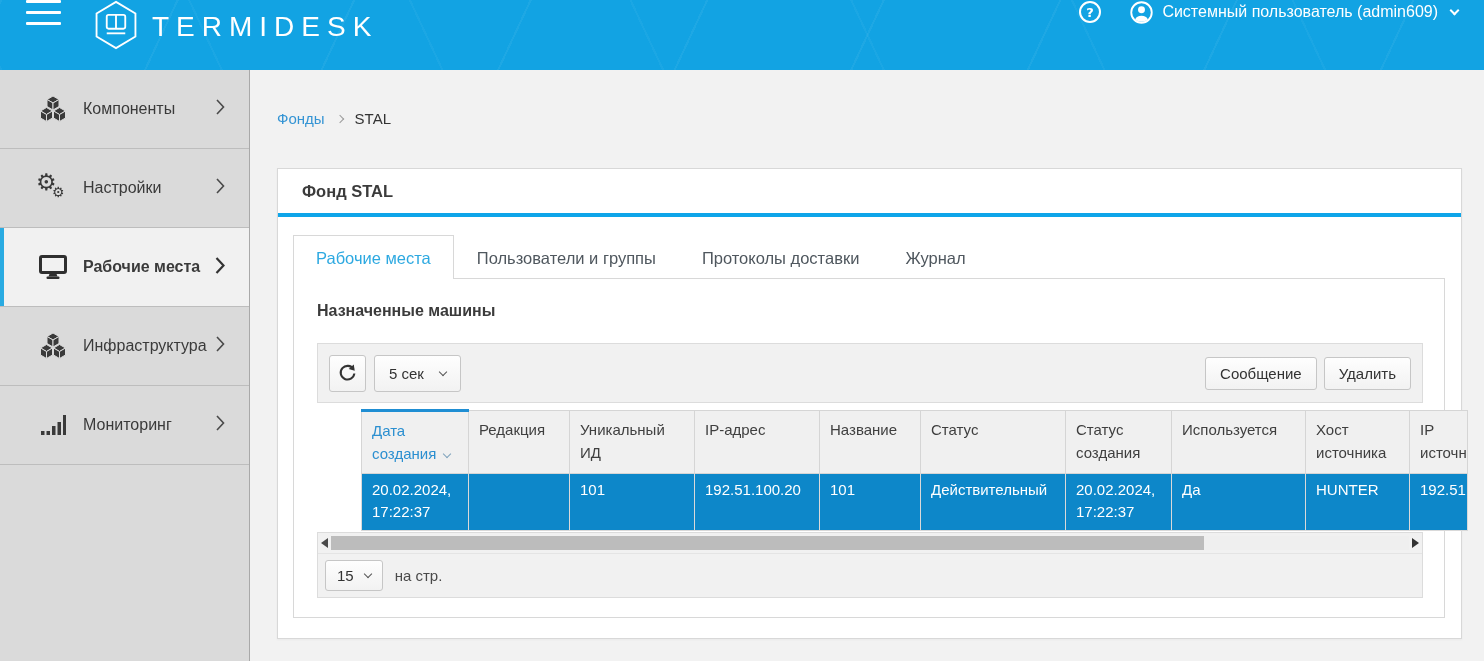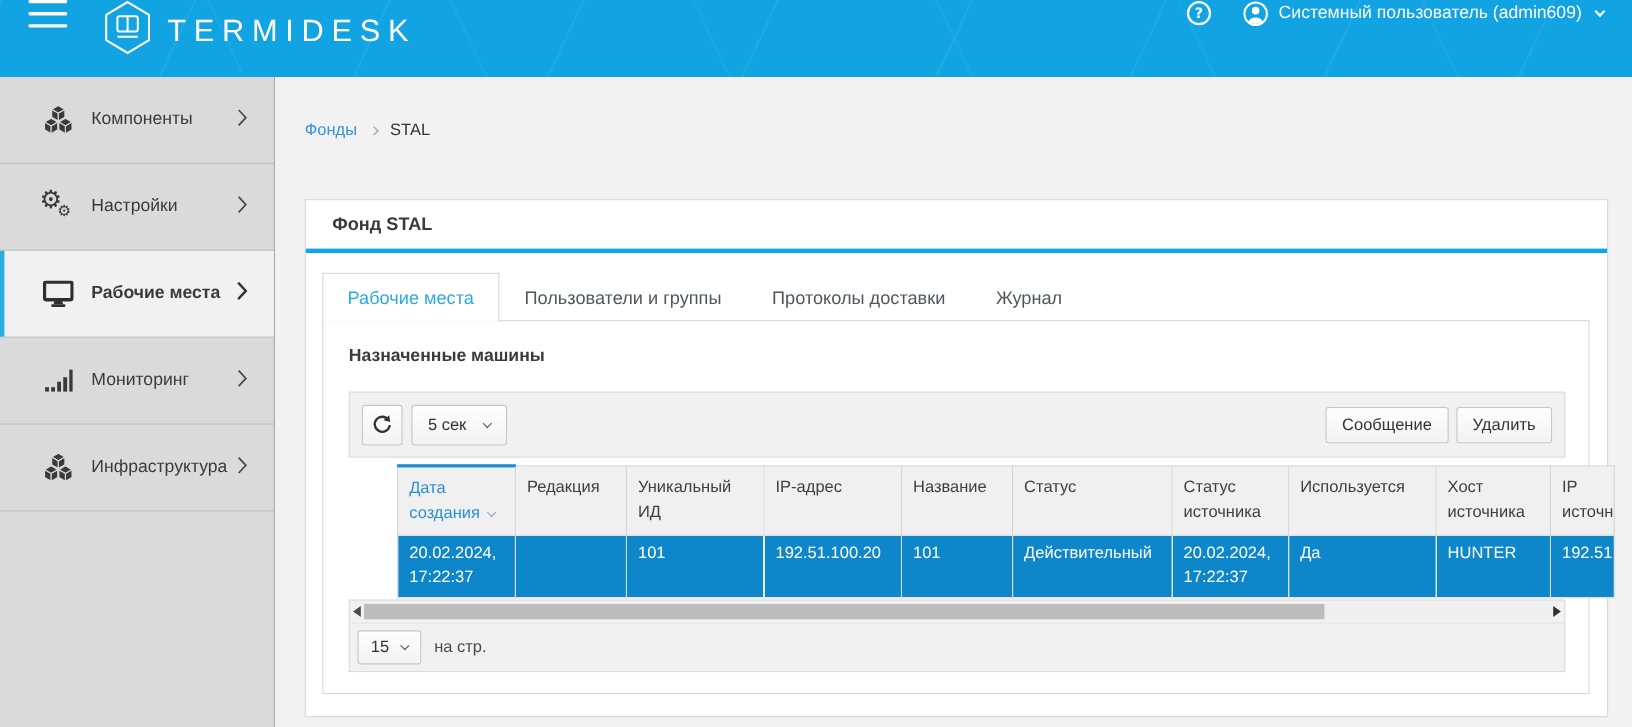--- a/index.html
+++ b/index.html
@@ -26,21 +26,21 @@
   .side-item { height:79px; display:flex; align-items:center; padding:0 24px 0 36px; border-bottom:1px solid #bdbdbd; font-size:16px; color:#3a3a3a; cursor:pointer; position:relative; }
   .side-item .icn { width:34px; display:flex; justify-content:center; align-items:center; margin-right:13px; flex:none; }
   .side-item .lbl { flex:1; }
   .side-item.active { background:#f1f1f1; font-weight:bold; }
   .side-item.active::before { content:""; position:absolute; left:0; top:0; bottom:0; width:4px; background:#2aabe2; }
   .gear-glyph { font-family:"DejaVu Sans", sans-serif; color:#3a3a3a; line-height:1; }
 
   .main { flex:1; padding:38px 22px 0 27px; background:#f2f2f2; overflow:hidden; }
 
   
-  .breadcrumb { display:flex; align-items:center; gap:12px; font-size:15px; height:20px; margin-bottom:53px; }
+  .breadcrumb { display:flex; align-items:center; gap:12px; font-size:15px; height:20px; margin-bottom:40px; }
   .breadcrumb .link { color:#3494d4; cursor:pointer; }
   .crumb-sep { width:6px; height:6px; border-right:1.5px solid #9b9b9b; border-bottom:1.5px solid #9b9b9b; transform:rotate(-45deg); margin-top:1px; }
   .breadcrumb .cur { color:#333; }
 
   
   .card { background:#fff; border:1px solid #d8d8d8; box-shadow:0 1px 2px rgba(0,0,0,.04); }
   .card-header { padding:13px 24px 12px; font-size:16.5px; font-weight:bold; color:#3b3b3b; border-bottom:4px solid #0ea5e9; }
   .card-body { padding:18px 16px 20px 15px; }
 
   
@@ -179,55 +179,55 @@
       <span class="lbl">Рабочие места</span>
       <span>
         <svg width="10" height="17" viewBox="0 0 10 17">
             <polyline points="1.5,1 8.5,8.5 1.5,16" fill="none" stroke="#333" stroke-width="2.2"></polyline>
           </svg>
       </span>
     </div>
 
     <div class="side-item">
       <span class="icn">
-        <svg width="27" height="24" viewBox="0 0 27 24">
-          <g fill="#3a3a3a">
-            <rect x="1" y="18" width="3.5" height="4"></rect>
-            <rect x="6.5" y="18" width="3.5" height="4"></rect>
-            <rect x="12" y="13" width="3.5" height="9"></rect>
-            <rect x="17.5" y="9" width="3.5" height="13"></rect>
-            <rect x="23" y="2" width="3" height="20"></rect>
-          </g>
-        </svg>
-      </span>
-      <span class="lbl">Мониторинг</span>
-      <span>
-        <svg width="9" height="16" viewBox="0 0 9 16">
-            <polyline points="1,1 7.5,8 1,15" fill="none" stroke="#4a4a4a" stroke-width="1.6"></polyline>
-          </svg>
-      </span>
-    </div>
-
-    <div class="side-item">
-      <span class="icn">
         <svg width="30" height="28" viewBox="0 0 30 28">
           <g fill="#3a3a3a" stroke="#dadada" stroke-width="1">
             <polygon points="15,1 21,4.5 15,8 9,4.5"></polygon>
             <polygon points="9,4.5 15,8 15,15 9,11.5"></polygon>
             <polygon points="21,4.5 15,8 15,15 21,11.5"></polygon>
             <polygon points="8.5,12.5 14.5,16 8.5,19.5 2.5,16"></polygon>
             <polygon points="2.5,16 8.5,19.5 8.5,26.5 2.5,23"></polygon>
             <polygon points="14.5,16 8.5,19.5 8.5,26.5 14.5,23"></polygon>
             <polygon points="21.5,12.5 27.5,16 21.5,19.5 15.5,16"></polygon>
             <polygon points="15.5,16 21.5,19.5 21.5,26.5 15.5,23"></polygon>
             <polygon points="27.5,16 21.5,19.5 21.5,26.5 27.5,23"></polygon>
           </g>
         </svg>
       </span>
       <span class="lbl">Инфраструктура</span>
+      <span>
+        <svg width="9" height="16" viewBox="0 0 9 16">
+            <polyline points="1,1 7.5,8 1,15" fill="none" stroke="#4a4a4a" stroke-width="1.6"></polyline>
+          </svg>
+      </span>
+    </div>
+
+    <div class="side-item">
+      <span class="icn">
+        <svg width="27" height="24" viewBox="0 0 27 24">
+          <g fill="#3a3a3a">
+            <rect x="1" y="18" width="3.5" height="4"></rect>
+            <rect x="6.5" y="18" width="3.5" height="4"></rect>
+            <rect x="12" y="13" width="3.5" height="9"></rect>
+            <rect x="17.5" y="9" width="3.5" height="13"></rect>
+            <rect x="23" y="2" width="3" height="20"></rect>
+          </g>
+        </svg>
+      </span>
+      <span class="lbl">Мониторинг</span>
       <span>
         <svg width="9" height="16" viewBox="0 0 9 16">
             <polyline points="1,1 7.5,8 1,15" fill="none" stroke="#4a4a4a" stroke-width="1.6"></polyline>
           </svg>
       </span>
     </div>
   </div>
 
   <div class="main">
 
@@ -285,21 +285,21 @@
               <thead>
                 <tr>
                   <th class="sorted">
                     <span>Дата создания</span><span class="sort-chev"></span>
                   </th>
                   <th>Редакция</th>
                   <th>Уникальный ИД</th>
                   <th>IP-адрес</th>
                   <th>Название</th>
                   <th>Статус</th>
-                  <th>Статус источника</th>
+                  <th>Статус создания</th>
                   <th>Используется</th>
                   <th>Хост источника</th>
                   <th>IP источника</th>
                 </tr>
               </thead>
               <tbody>
                 <tr class="selected">
                   <td>20.02.2024, 17:22:37</td>
                   <td></td>
                   <td>101</td>

